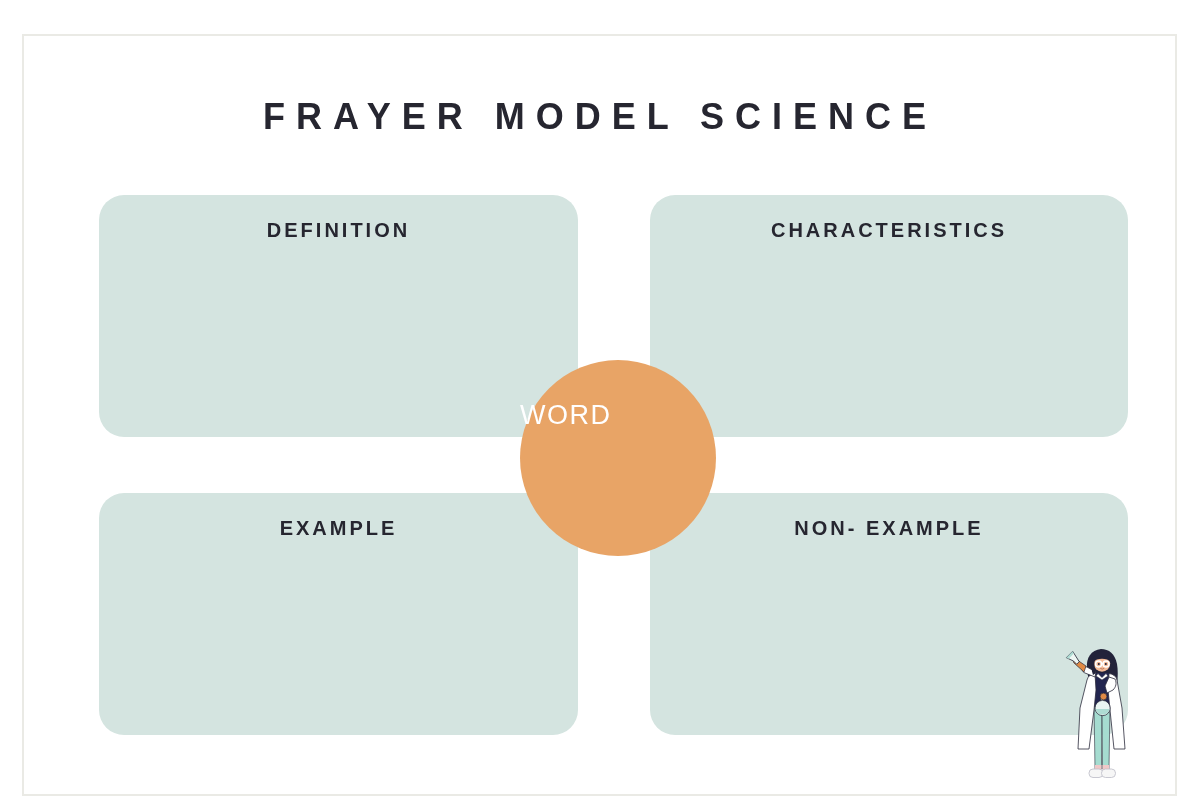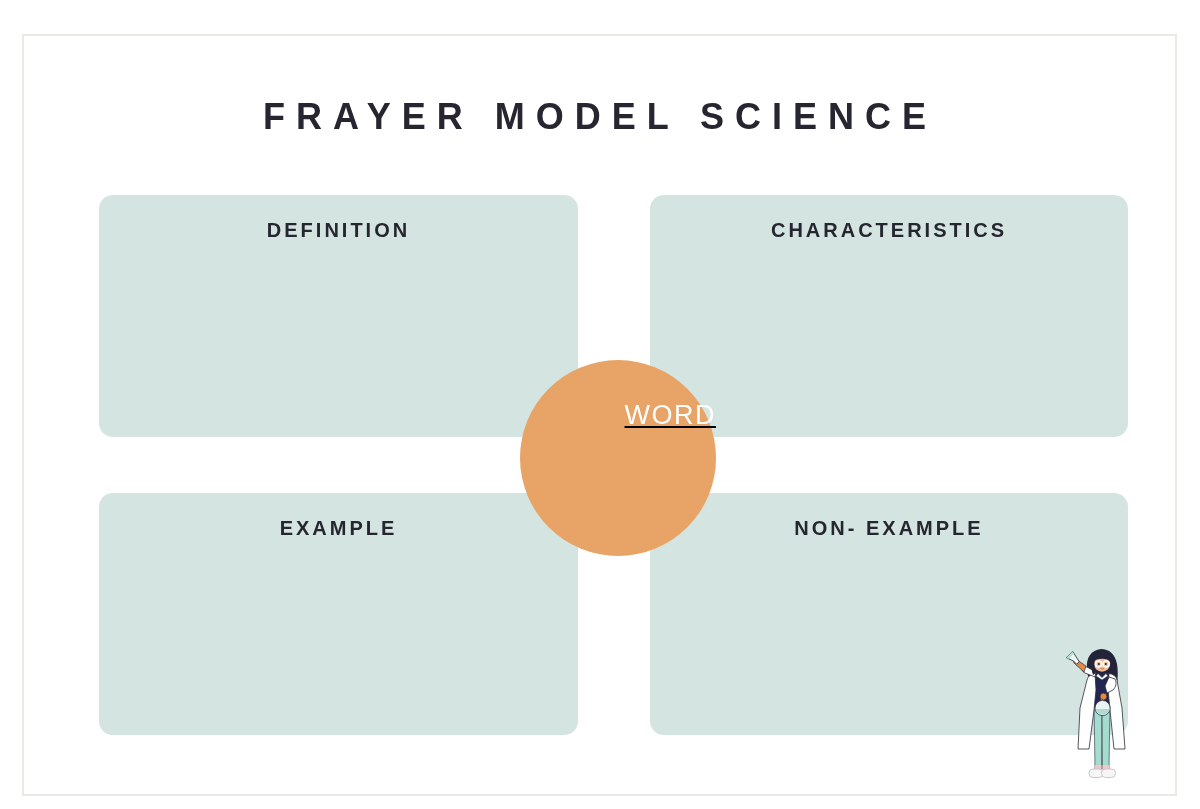--- a/index.html
+++ b/index.html
@@ -12,29 +12,29 @@
   }
   *{margin:0;padding:0;box-sizing:border-box;}
   html,body{width:1200px;height:809px;background:var(--canvas_bg);
     font-family:"Liberation Sans", sans-serif;overflow:hidden;}
   .canvas{position:relative;width:1200px;height:809px;background:var(--canvas_bg);margin-top:12px;}
   .frame{position:absolute;left:22px;top:22px;width:1155px;height:762px;
     border:2px solid var(--frame_border);pointer-events:none;}
   .title{position:absolute;top:84px;left:0;width:1200px;text-align:center;
     font-size:36px;font-weight:700;letter-spacing:11px;color:var(--text_dark);
     white-space:nowrap;}
-  .quadrant{position:absolute;background:var(--quadrant_bg);border-radius:14px;}
+  .quadrant{position:absolute;background:var(--quadrant_bg);border-radius:25px;}
   .q-tl{left:99px;top:183px;width:479px;height:242px;}
   .q-tr{left:650px;top:183px;width:478px;height:242px;}
   .q-bl{left:99px;top:481px;width:479px;height:242px;}
   .q-br{left:650px;top:481px;width:478px;height:242px;}
   .q-label{padding-top:24px;text-align:center;font-size:20px;font-weight:700;
     letter-spacing:3px;color:var(--text_dark);white-space:nowrap;}
   .word-circle{position:absolute;left:520px;top:348px;width:196px;height:196px;
-    border-radius:50%;background:var(--circle_bg);text-align:right;z-index:2;text-decoration:underline;}
+    border-radius:50%;background:var(--circle_bg);text-align:left;z-index:2;}
   .word-label{display:block;padding-top:40px;font-size:27px;font-weight:500;
     letter-spacing:1.5px;color:var(--word_text);}
   .scientist{position:absolute;left:1064px;top:634px;width:76px;height:140px;z-index:3;}
 </style>
 </head>
 <body>
 
 <div class="canvas">
 
   <div class="frame"></div>

